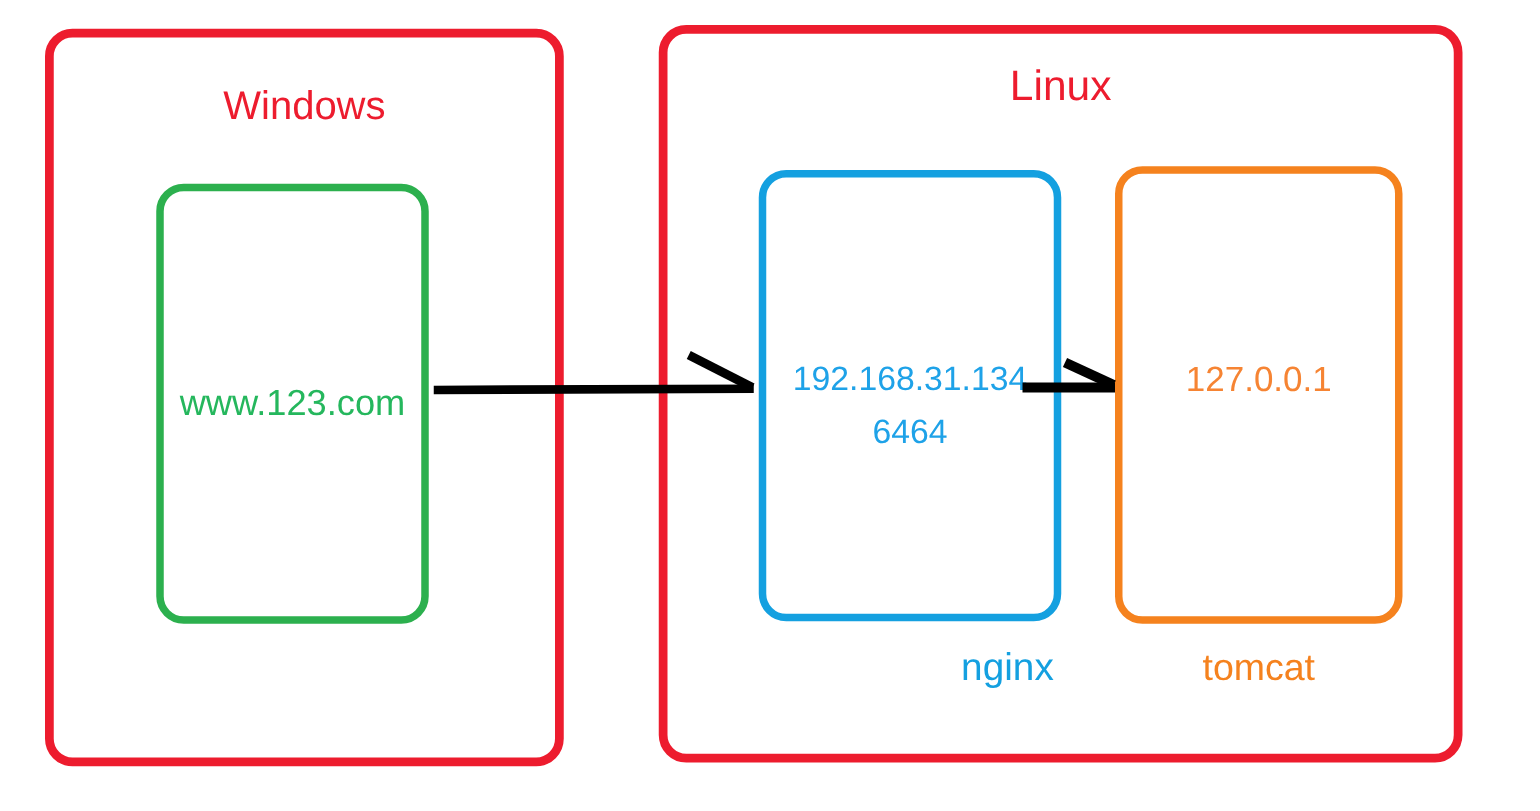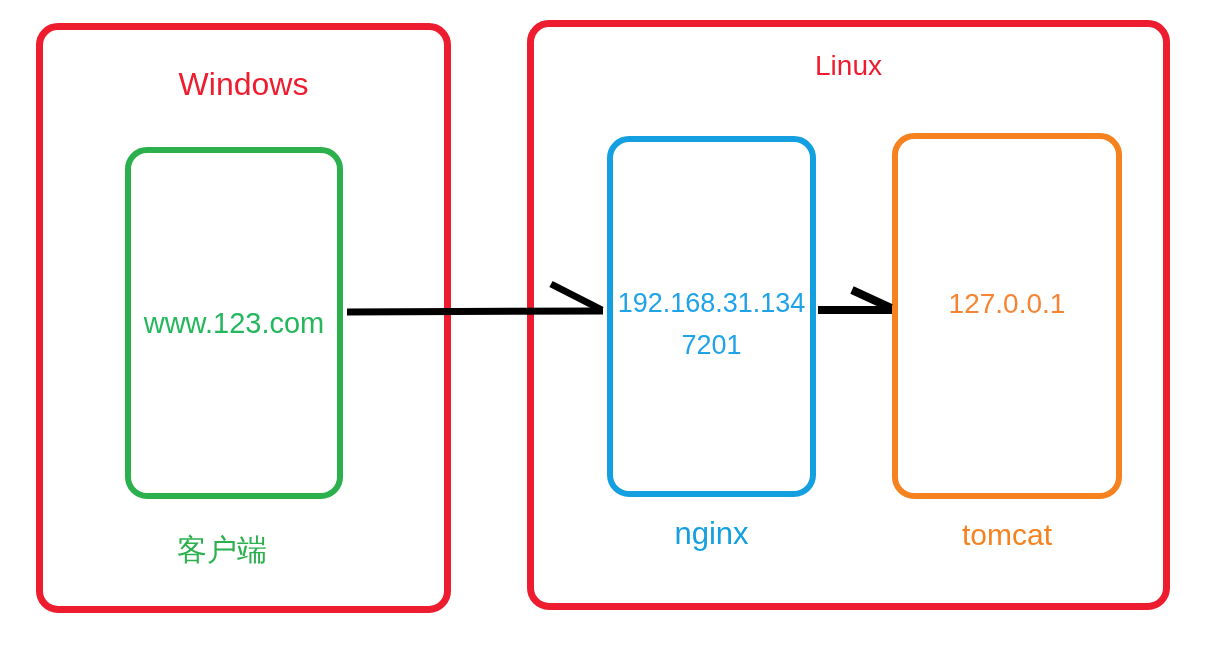--- a/index.html
+++ b/index.html
@@ -62,30 +62,29 @@
 <body>
 
 <div class="canvas">
 
   <div class="abs machine-box" style="left:36px; top:23px; width:415px; height:590px;"></div>
   <div class="abs machine-title" style="left:36px; top:66px; width:415px; font-size:32px;">Windows</div>
 
   <div class="abs node-box client-node" style="left:125px; top:147px; width:218px; height:352px;">
     <div class="node-label client-label">www.123.com</div>
   </div>
-  <div class="abs node-caption caption-green" style="left:112px; top:530px; width:220px;">客户端</div>
 
   <div class="abs machine-box" style="left:527px; top:20px; width:643px; height:590px;"></div>
-  <div class="abs machine-title" style="left:527px; top:50px; width:643px; font-size:28px;">Linux</div>
+  <div class="abs machine-title" style="left:527px; top:50px; width:643px; font-size:34px;">Linux</div>
 
-  <div class="abs node-box nginx-node" style="left:607px; top:136px; width:209px; height:361px; padding-top:14px;">
+  <div class="abs node-box nginx-node" style="left:607px; top:136px; width:242px; height:361px; padding-top:14px;">
     <div class="node-label nginx-label">192.168.31.134</div>
-    <div class="node-label nginx-label">7201</div>
+    <div class="node-label nginx-label">6464</div>
   </div>
-  <div class="abs node-caption caption-blue" style="left:607px; top:516px; width:209px;">nginx</div>
+  <div class="abs node-caption caption-blue" style="left:634px; top:516px; width:209px;text-align:right;">nginx</div>
 
   <div class="abs node-box tomcat-node" style="left:892px; top:133px; width:230px; height:366px; padding-bottom:24px;">
     <div class="node-label tomcat-label">127.0.0.1</div>
   </div>
   <div class="abs node-caption caption-orange" style="left:892px; top:518px; width:230px;">tomcat</div>
 
   <svg class="abs arrow-svg" style="left:344px; top:276px;" width="262" height="42" viewBox="0 0 262 42">
     <line class="arrow-stroke" x1="3" y1="36" x2="259" y2="35" stroke-width="7"></line>
     <line class="arrow-stroke" x1="207" y1="8" x2="258" y2="34" stroke-width="7"></line>
   </svg>

